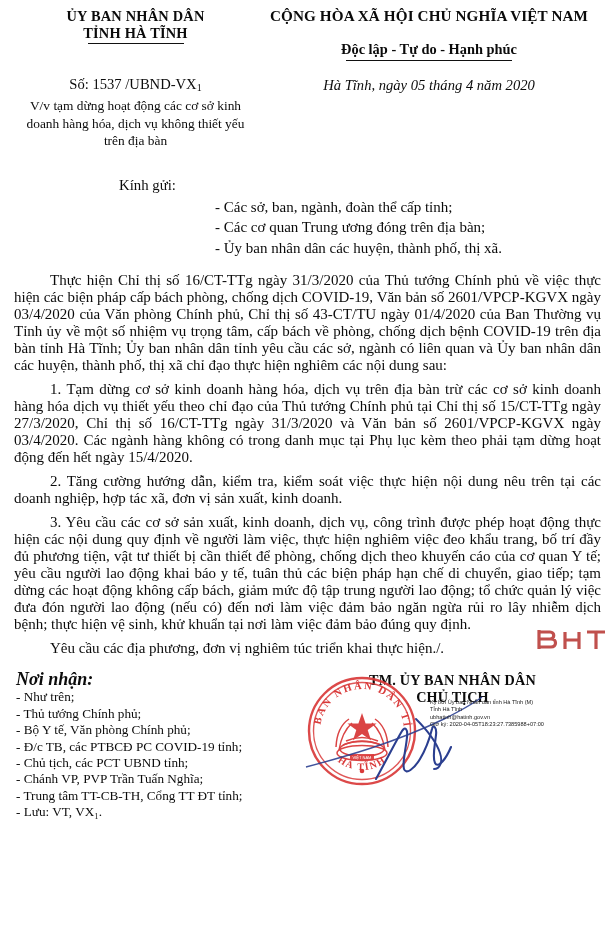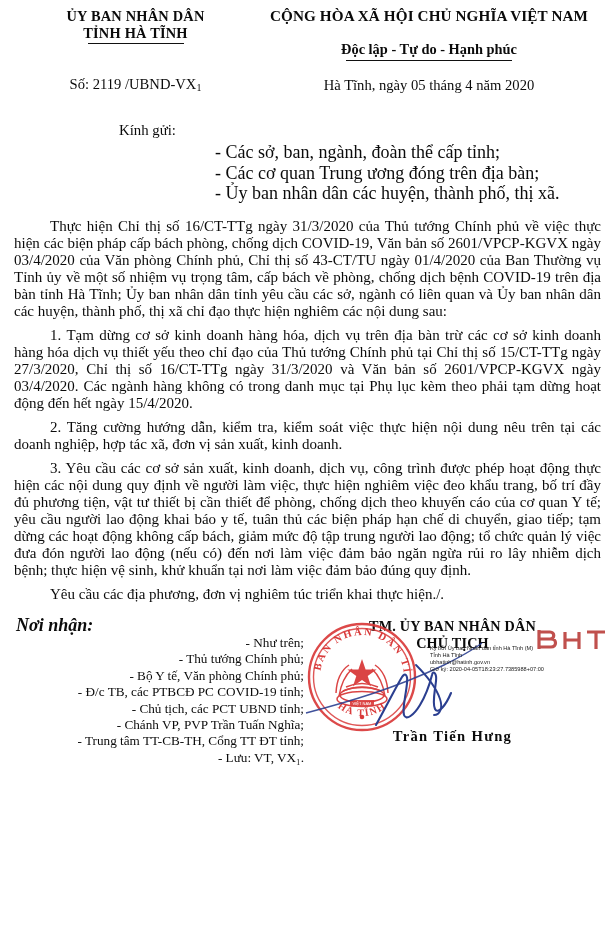--- a/index.html
+++ b/index.html
@@ -90,41 +90,42 @@
     top: 2px;
   }
   .doc-subject {
     font-size: 13.4px;
     line-height: 17.5px;
     margin-top: 2px;
     text-align: center;
     padding: 0 10px;
   }
   .doc-place-date {
+    font-style: italic;
     font-size: 14.6px;
     line-height: 18px;
     text-align: center;
     padding-top: 2px;
   }
 
   
   .kinh-gui-block {
     margin-top: 26px;
     padding-left: 105px;
   }
   .kinh-gui-label {
     font-size: 14.8px;
     line-height: 19px;
   }
   .kinh-gui-list {
     margin-top: 2px;
     padding-left: 96px;
   }
   .kinh-gui-item {
-    font-size: 18px;
+    font-size: 15px;
     line-height: 20.5px;
     white-space: nowrap;
   }
 
   
   .body-block {
     margin-top: 14px;
   }
   .para {
     font-size: 15px;
@@ -153,21 +154,20 @@
     font-style: italic;
     font-weight: bold;
     font-size: 18px;
     line-height: 17px;
     margin-bottom: 1px;
   }
   .recipients-item {
     font-size: 13.2px;
     line-height: 16.4px;
     white-space: nowrap;
-    text-align: right;
   }
 
   .signature {
     flex: 1;
     text-align: center;
     position: relative;
     padding-top: 1px;
   }
   .sig-org {
     font-weight: bold;
@@ -250,21 +250,22 @@
     </div>
     <div class="hdr-right">
       <div class="nation-name">CỘNG HÒA XÃ HỘI CHỦ NGHĨA VIỆT NAM</div>
       <div class="motto">Độc lập - Tự do - Hạnh phúc</div>
       <div class="motto-rule"></div>
     </div>
   </div>
 
   <div class="hdr-second">
     <div class="hdr-left">
-      <div class="doc-number"><span>Số: 2119 /UBND-VX</span><sub>1</sub></div>
+      <div class="doc-number"><span>Số: 1537 /UBND-VX</span><sub>1</sub></div>
+      <div class="doc-subject">V/v tạm dừng hoạt động các cơ sở kinh doanh hàng hóa, dịch vụ không thiết yếu trên địa bàn</div>
     </div>
     <div class="hdr-right">
       <div class="doc-place-date">Hà Tĩnh, ngày 05 tháng 4  năm 2020</div>
     </div>
   </div>
 
   <div class="kinh-gui-block">
     <div class="kinh-gui-label">Kính gửi:</div>
     <div class="kinh-gui-list">
       <div class="kinh-gui-item">- Các sở, ban, ngành, đoàn thể cấp tỉnh;</div>
@@ -339,21 +340,20 @@
         </svg>
       </div>
 
       <div class="digital-sig">
         <div>Ký bởi Ủy ban Nhân dân tỉnh Hà Tĩnh (M)</div>
         <div>Tỉnh Hà Tĩnh</div>
         <div>ubhatinh@hatinh.gov.vn</div>
         <div>Giờ ký:  2020-04-05T18:23:27.7385988+07:00</div>
       </div>
 
-      <div class="sig-name">Trần Tiến Hưng</div>
     </div>
   </div>
 
   <div class="bht-logo">
     <svg width="74" height="34" viewBox="0 0 74 34" xmlns="http://www.w3.org/2000/svg">
       <g fill="none" stroke="#c0504d" stroke-width="3.2">
         <path d="M 4,4 L 15,4 C 20,4 20,11 15,11 L 4,11 M 4,11 L 16,11 C 22,11 22,19 16,19 L 4,19 M 4,2 L 4,21"></path>
         <path d="M 30,4 L 30,21 M 44,4 L 44,21 M 30,12 L 44,12"></path>
         <path d="M 52,4 L 70,4 M 61,4 L 61,21"></path>
       </g>

